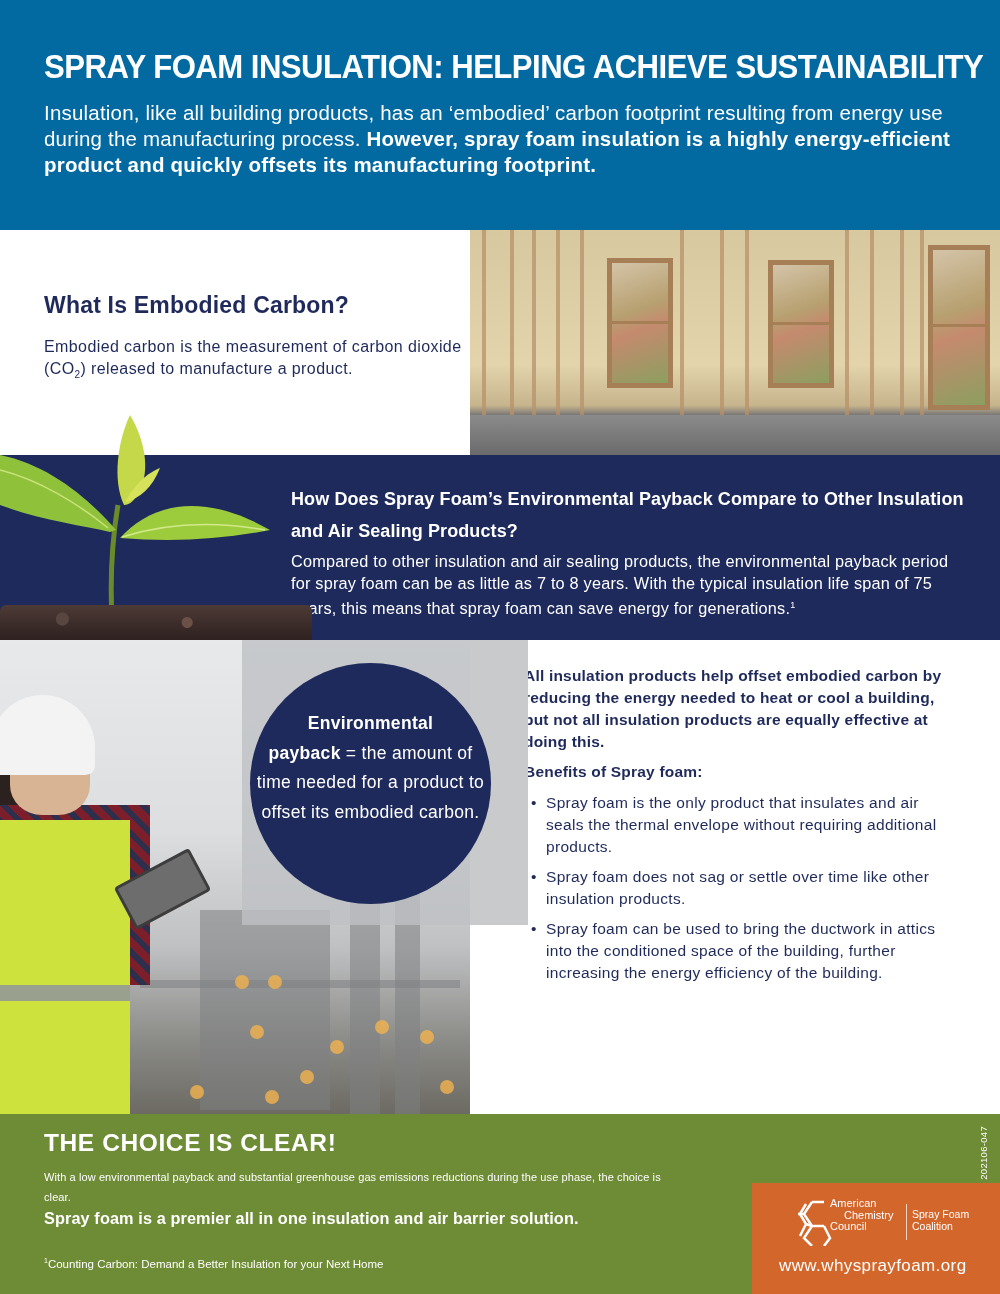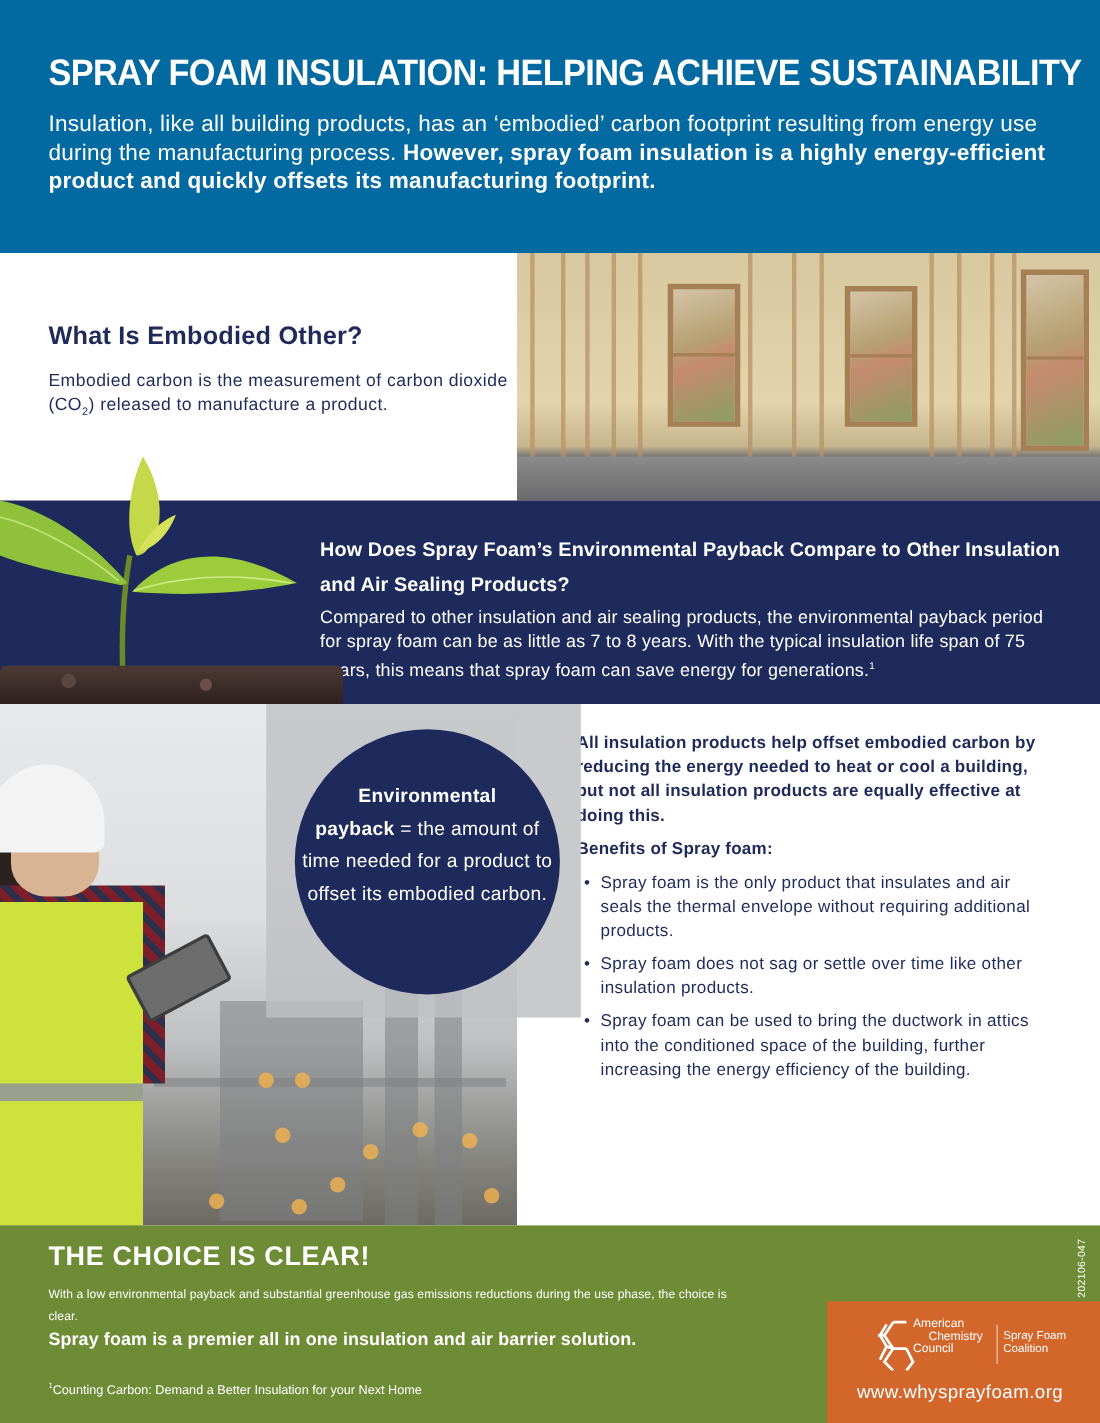--- a/index.html
+++ b/index.html
@@ -56,21 +56,21 @@
   .head { position: absolute; left: 10px; top: 100px; width: 80px; height: 75px; background: #d8b394; border-radius: 40%; }
   .hair { position: absolute; left: -10px; top: 110px; width: 50px; height: 120px; background: #2b2220; border-radius: 20px; }
   .shirt { position: absolute; left: -10px; top: 165px; width: 160px; height: 180px; background: repeating-linear-gradient(45deg,#7c1f2a 0 8px,#2d2f4c 8px 14px); }
   .vest { position: absolute; left: -10px; top: 180px; width: 140px; height: 300px; background: #cde23c; }
   .vest-stripe { position: absolute; left: -10px; top: 345px; width: 140px; height: 16px; background: #9aa08e; }
   .tablet { position: absolute; left: 120px; top: 225px; width: 85px; height: 48px; background: #6d6d6d; transform: rotate(-28deg); border: 3px solid #3d3d3d; border-radius: 4px; }
 
   #gray-panel { left: 242px; top: 640px; width: 228px; height: 285px; background: rgba(190,192,196,0.8); }
   #gray-panel-r { left: 470px; top: 640px; width: 58px; height: 285px; background: #c9cacc; }
 
-  #circle { left: 268px; top: 663px; width: 241px; height: 241px; border-radius: 50%; background: #1e2a5c; }
+  #circle { left: 250px; top: 663px; width: 241px; height: 241px; border-radius: 50%; background: #1e2a5c; }
   #circle .txt { position: absolute; left: 0; top: 46px; width: 241px; text-align: center; color: #fff;
     font-family: "Liberation Sans", sans-serif; font-size: 17.5px; line-height: 29.5px; letter-spacing: 0.3px; }
   #circle b { font-weight: bold; }
 
   
   #benefits { left: 470px; top: 640px; width: 530px; height: 474px; background: #fff; }
   #gray-strip { left: 510px; top: 640px; width: 18px; height: 285px; background: #c9cacc; }
   #benefits .lead { position: absolute; left: 54px; top: 25px; width: 420px; color: #1f2a5a; font-family: "Liberation Sans", sans-serif;
     font-weight: bold; font-size: 15.5px; line-height: 22px; letter-spacing: 0.2px; }
   #benefits .sub { position: absolute; left: 54px; top: 123px; color: #1f2a5a; font-family: "Liberation Sans", sans-serif;
@@ -107,21 +107,21 @@
 </style>
 </head>
 <body>
 
 <section id="header" class="abs">
   <h1 class="abs title">SPRAY FOAM INSULATION: HELPING ACHIEVE SUSTAINABILITY</h1>
   <p class="abs intro"><span>Insulation, like all building products, has an ‘embodied’ carbon footprint resulting from energy use during the manufacturing process. </span><b>However, spray foam insulation is a highly energy-efficient product and quickly offsets its manufacturing footprint.</b></p>
 </section>
 
 <section id="embodied" class="abs">
-  <h2>What Is Embodied Other?</h2>
+  <h2>What Is Embodied Carbon?</h2>
   <p><span>Embodied carbon is the measurement of carbon dioxide (CO</span><sub>2</sub><span>) released to manufacture a product.</span></p>
 </section>
 
 <div id="room-photo" class="abs">
   <div class="stud" style="left:12px"></div>
     <div class="stud" style="left:40px"></div>
     <div class="stud" style="left:62px"></div>
   <div class="stud" style="left:86px"></div>
     <div class="stud" style="left:110px"></div>
     <div class="stud" style="left:210px"></div>

